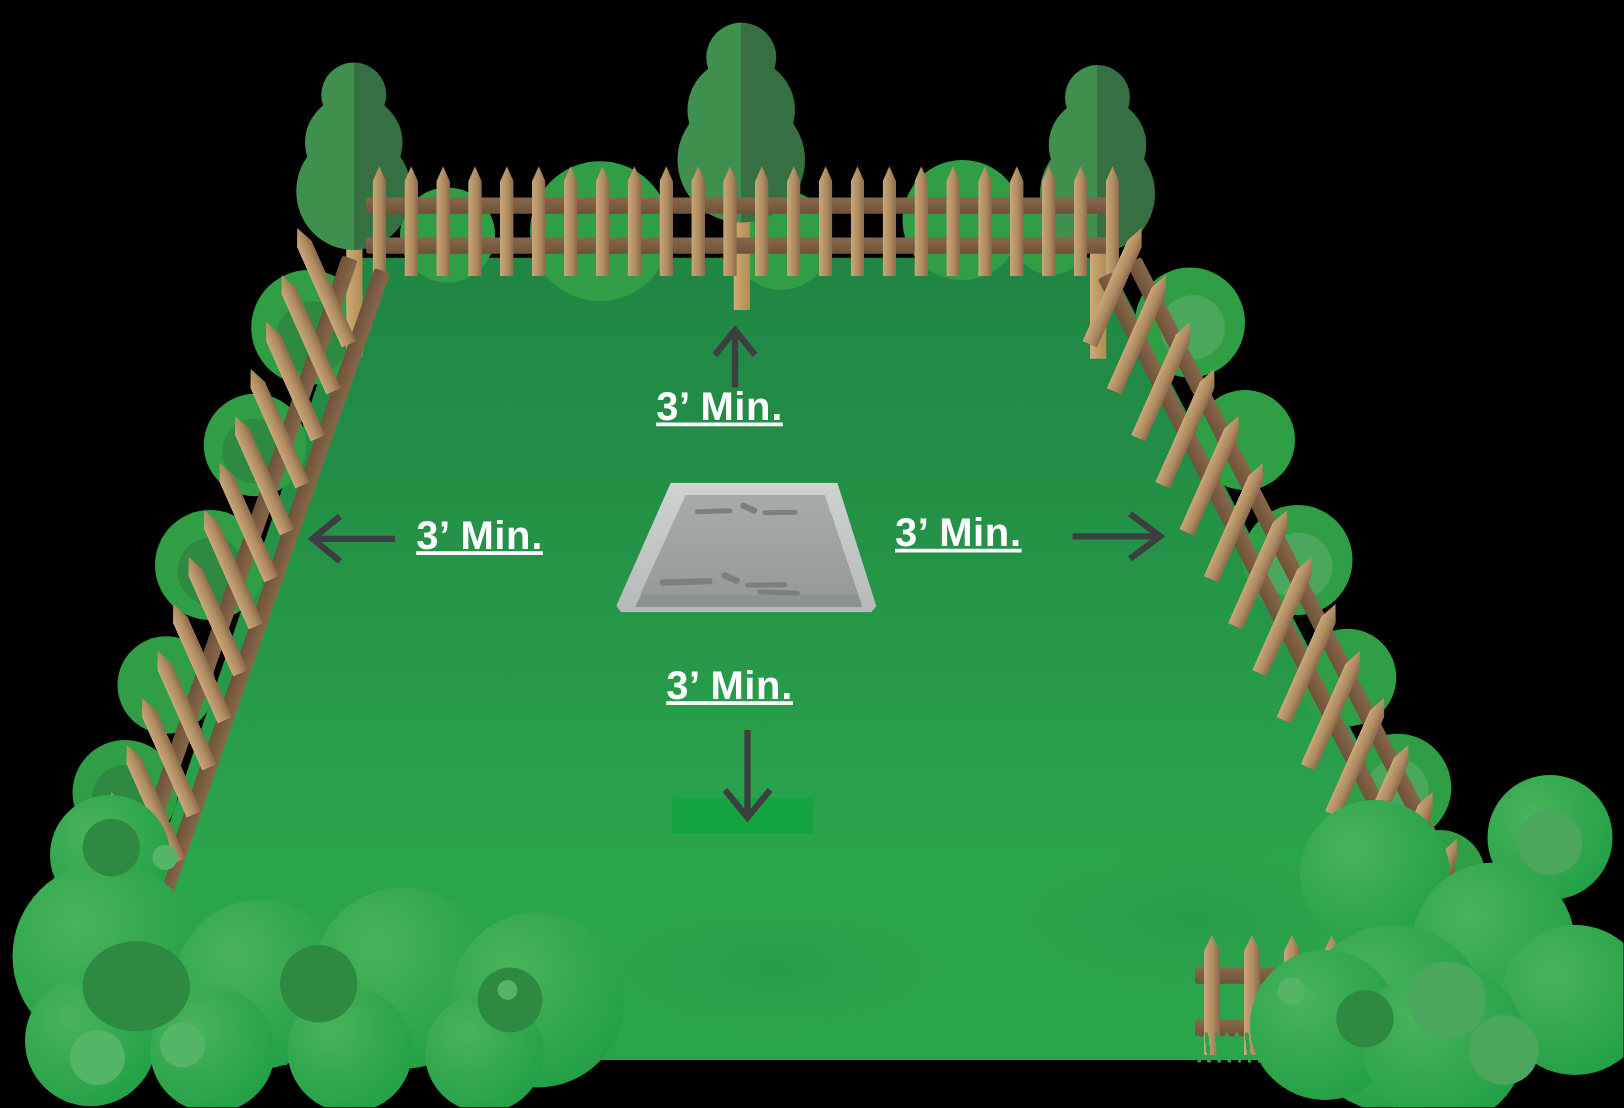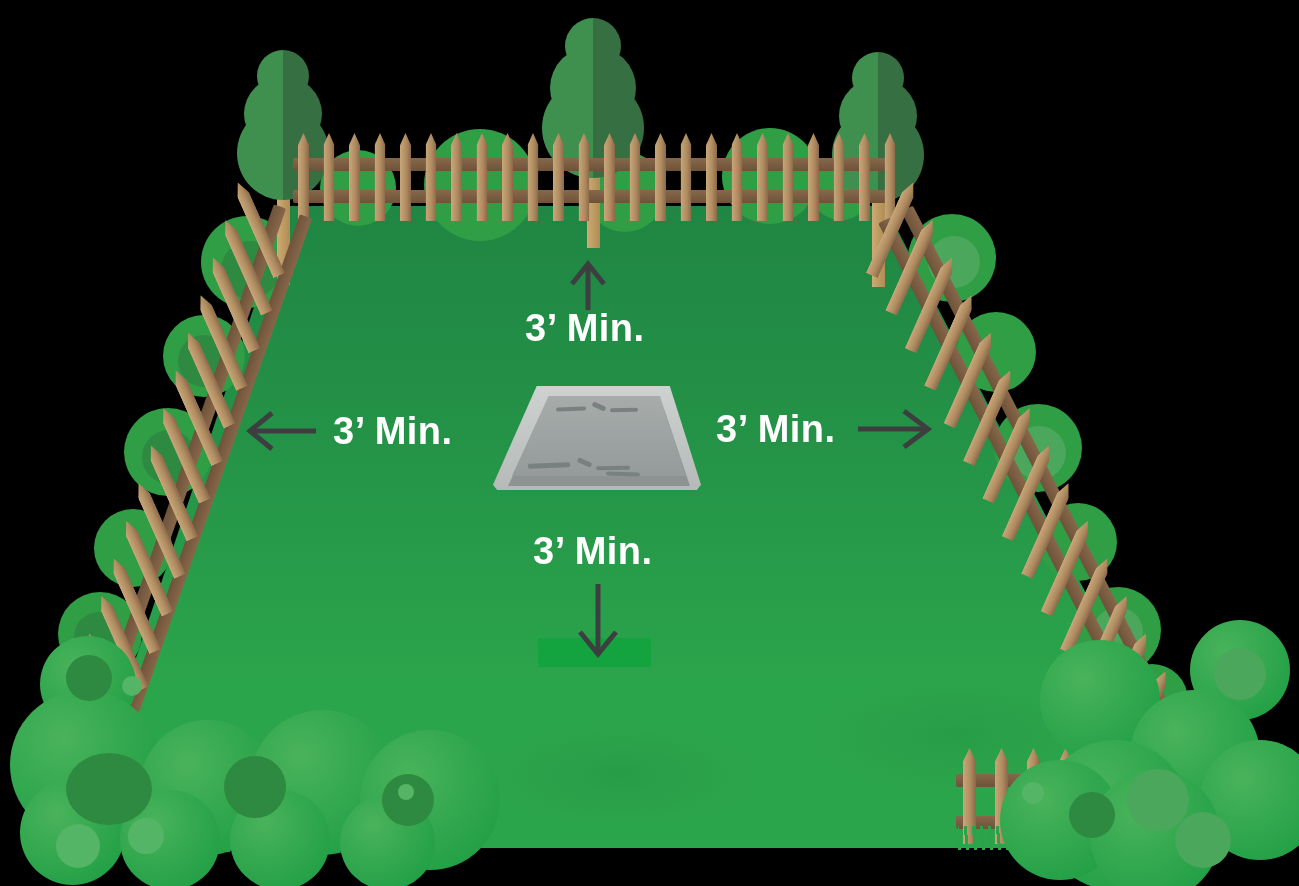--- a/index.html
+++ b/index.html
@@ -55,22 +55,22 @@
   .pad-outer{position:absolute;left:493px;top:386px;width:208px;height:104px;
     background:linear-gradient(180deg,var(--pad-outer-a),var(--pad-outer-b));
     clip-path:polygon(21% 0%,85% 0%,100% 95%,98% 100%,2% 100%,0% 95%);}
   .pad-lip{position:absolute;left:508px;top:410px;width:182px;height:76px;background:var(--pad-lip);
     clip-path:polygon(20% 0,86% 0,100% 100%,0 100%);}
   .pad-inner{position:absolute;left:512px;top:396px;width:174px;height:80px;
     background:linear-gradient(180deg,var(--pad-inner-a),var(--pad-inner-b));
     clip-path:polygon(21% 0,85% 0,100% 100%,0 100%);}
   .crack{position:absolute;height:4px;border-radius:2px;background:var(--pad-crack);}
 
-  .dim-label{position:absolute;color:var(--label);font-weight:bold;font-size:38px;
-    letter-spacing:0.5px;white-space:nowrap;line-height:1;}
+  .dim-label{position:absolute;color:var(--label);font-weight:bold;font-size:32px;
+    letter-spacing:0.5px;white-space:nowrap;line-height:1;text-decoration:underline;}
   .arrow{position:absolute;color:var(--arrow);}
   .patch{position:absolute;left:538px;top:638px;width:113px;height:29px;background:var(--patch);}
 </style>
 </head>
 <body>
 
 <div class="scene">
 
   <div class="lawn"></div>
   <i class="swirl" style="left:420px;top:700px;width:400px;height:150px"></i>

